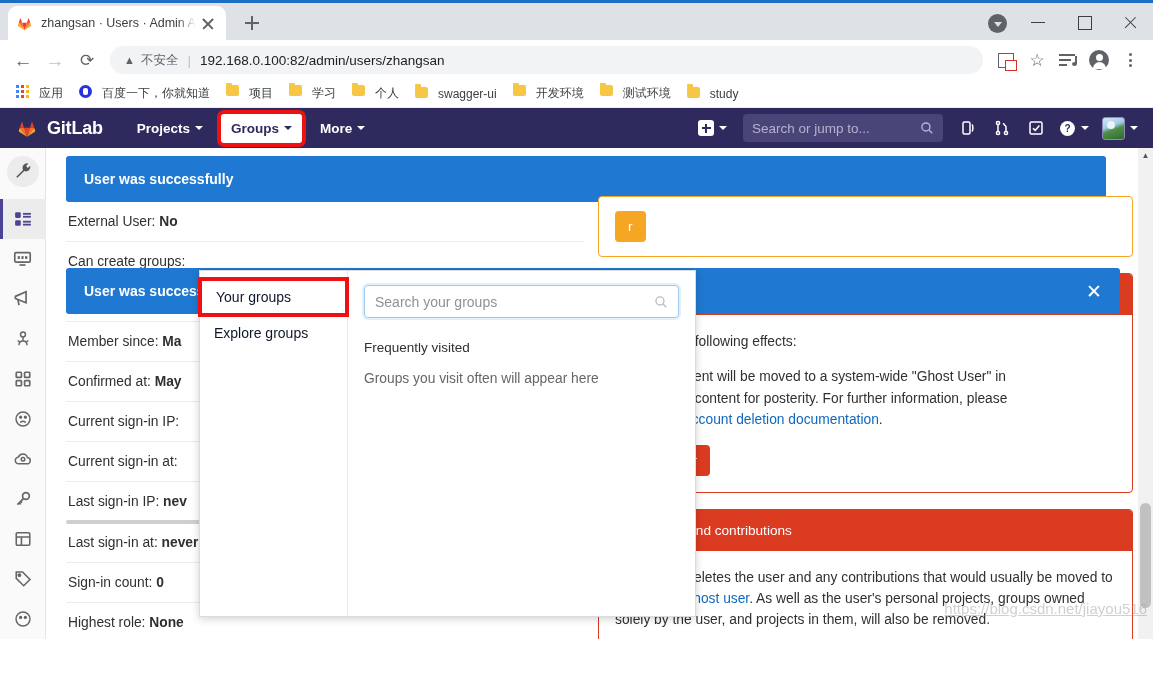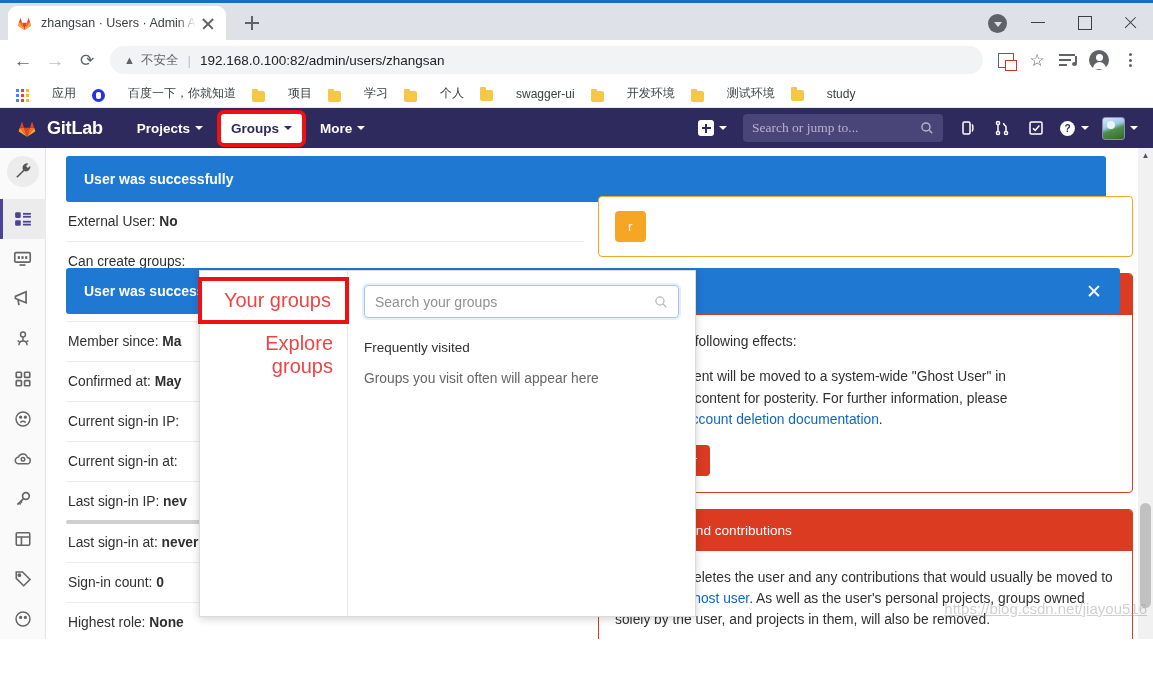--- a/index.html
+++ b/index.html
@@ -111,21 +111,21 @@
   .playlist-ic i:nth-child(3){ top:11px; width:8px; }
   .playlist-ic b { position:absolute; right:0px; top:3px; width:2px; height:8px; background:#5f6368; }
   .playlist-ic b::after{ content:''; position:absolute; left:-3px; top:6px; width:5px; height:4px; border-radius:50%; background:#5f6368; }
 
   
   .bookmarks {
     height: 28px; background: #fff; display: flex; align-items: center;
     padding: 0 10px; gap: 4px; font-size: 12px; color: #3c4043;
     border-bottom: 1px solid #e8eaed;
   }
-  .bm { display: flex; align-items: flex-end; gap: 23px; padding: 3px 6px; border-radius: 4px; white-space: nowrap; }
+  .bm { display: flex; align-items: flex-start; gap: 10px; padding: 3px 6px; border-radius: 4px; white-space: nowrap; }
   .bm-folder {
     width: 13px; height: 11px; background: #f6c744; border-radius: 1px 2px 2px 2px; position: relative; flex:0 0 13px;
   }
   .bm-folder::before {
     content:''; position:absolute; left:0; top:-2.5px; width:6px; height:3px; background:#f6c744; border-radius:1px 1px 0 0;
   }
   .apps-grid { display:grid; grid-template-columns: repeat(3,3px); grid-template-rows: repeat(3,3px); gap:2px; flex:0 0 13px; }
   .apps-grid i { width:3px; height:3px; background:#4285f4; display:block; }
   .apps-grid i:nth-child(3n+2){ background:#ea4335; }
   .apps-grid i:nth-child(3n){ background:#fbbc05; }
@@ -159,21 +159,21 @@
     width: 16px; height: 16px; background: #fff; border-radius: 3px; position: relative;
   }
   .gl-plus::before{content:'';position:absolute;left:3.5px;top:7.2px;width:9px;height:2px;background:#2e2a5d;}
   .gl-plus::after{content:'';position:absolute;left:7.2px;top:3.5px;width:2px;height:9px;background:#2e2a5d;}
   .gl-plus-wrap { display:flex; align-items:center; gap:5px; padding:6px; }
   .gl-search {
     width: 200px; height: 28px; background: #4a4578; border-radius: 4px;
     display: flex; align-items: center; padding: 0 9px; gap: 6px;
     font-size: 13.5px; color: #b5b2d1; margin: 0 6px;
   }
-  .gl-search .sp { flex: 1; font-family: Liberation Serif, serif; }
+  .gl-search .sp { flex: 1; }
   .gl-ic { width: 30px; height: 30px; display:flex; align-items:center; justify-content:center; color:#fff; }
   .gl-avatar {
     width: 23px; height: 23px; border-radius: 3px; overflow: hidden;
     background: linear-gradient(160deg,#d7e8f5 0%,#9fcbe8 38%,#4f8f4a 55%,#2f6b2c 100%);
     border: 1px solid #8e8ab5; position: relative;
   }
   .gl-avatar::after {
     content:''; position:absolute; left:4px; top:3px; width:8px; height:8px; border-radius:50%;
     background:#eaf4fb;
   }
@@ -243,21 +243,21 @@
     padding: 8px 13px; font-size: 13.5px;
   }
 
   
   .dropdown {
     position: absolute; left: 199px; top: 162px; width: 497px; height: 347px;
     background: #fff; border: 1px solid #dbdbdb;
     box-shadow: 0 2px 8px rgba(0,0,0,.18); display: flex; z-index: 30;
   }
   .dd-left { width: 148px; flex: 0 0 148px; border-right: 1px solid #e8e8e8; padding-top: 10px; }
-  .dd-tab { font-size: 20px; color: #ef4444; padding: 8px 14px; text-align: right; }
+  .dd-tab { font-size: 14px; color: #0f172a; padding: 8px 14px; }
   .dd-tab.highlight {
     box-shadow: 0 0 0 4px #ee1111; background: #fff; position: relative; z-index: 2;
     margin: 0 2px 4px 2px;
   }
   .dd-right { flex: 1; padding: 14px 16px; }
   .dd-search {
     width: 100%; height: 33px; border: 1px solid #a0c8ef; border-radius: 4px;
     box-shadow: 0 0 0 2px rgba(31,120,209,.12);
     display: flex; align-items: center; padding: 0 10px; position: relative;
   }

